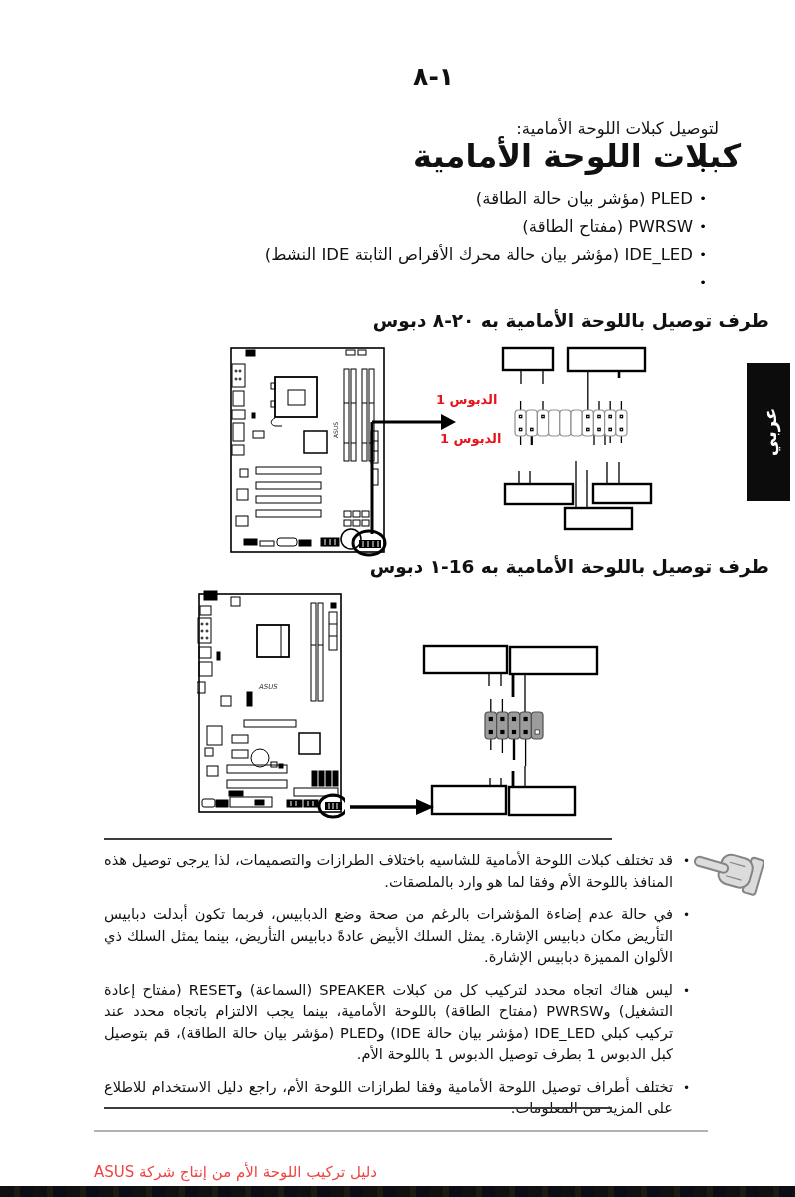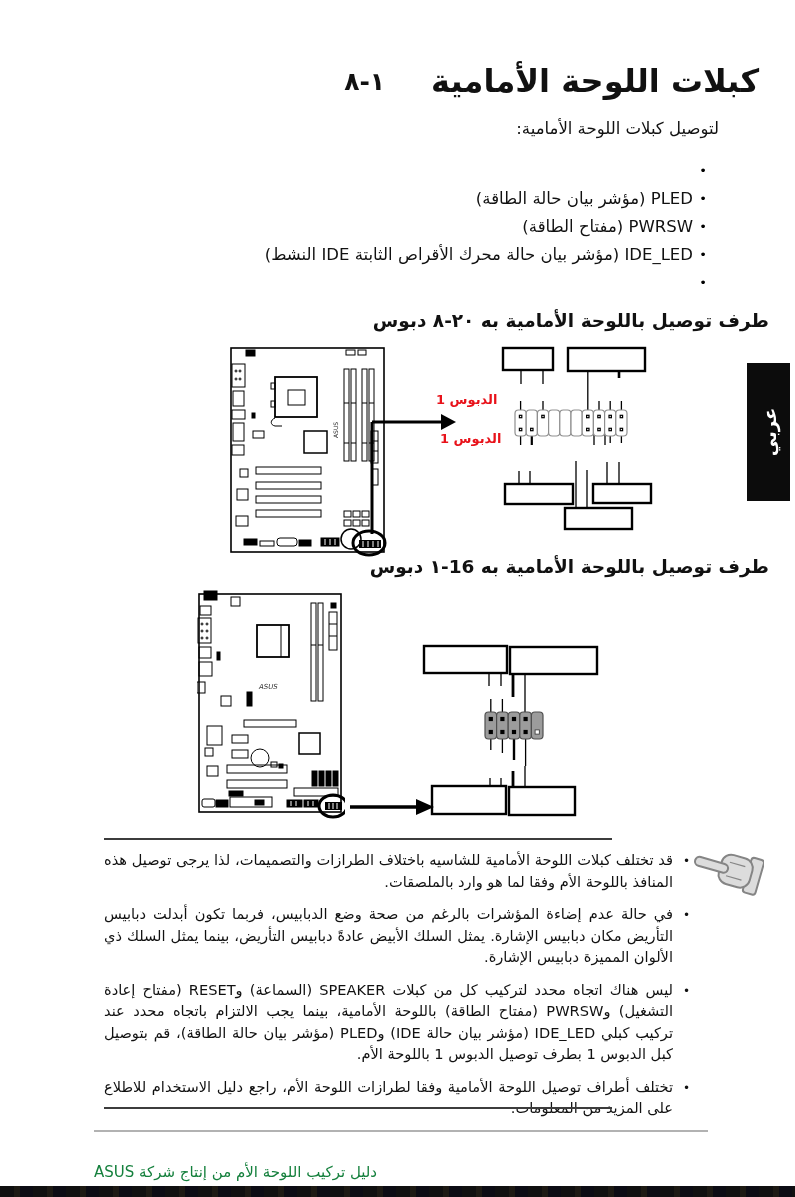--- a/index.html
+++ b/index.html
@@ -1,38 +1,38 @@
 <!DOCTYPE html>
 <html lang="ar"><head>
 <meta charset="utf-8">
 <style>
   html,body{margin:0;padding:0;background:#fff;}
   .page{position:relative;width:795px;height:1197px;background:#ffffff;overflow:hidden;
         font-family:"DejaVu Sans",sans-serif;color:#111;}
   .abs{position:absolute;}
   
-  .title-row{position:absolute;top:62px;right:36px;display:flex;direction:ltr;align-items:center;gap:46px;}
+  .title-row{position:absolute;top:62px;right:54px;display:flex;direction:ltr;align-items:flex-start;gap:46px;flex-direction:column;}
   .sec-num{font-size:25px;font-weight:bold;}
   .sec-title{font-size:32px;font-weight:bold;direction:rtl;}
   .intro{position:absolute;top:119px;right:76px;font-size:16.5px;direction:rtl;white-space:nowrap;}
   
   .blist{position:absolute;top:156px;right:88px;direction:rtl;}
   .bitem{display:flex;direction:rtl;align-items:center;height:28px;font-size:16.5px;}
   .bdot{width:14px;font-size:13px;color:#000;}
   .bitem .btext{white-space:nowrap;}
   .fig-h{position:absolute;right:26px;font-size:18.5px;font-weight:bold;direction:rtl;white-space:nowrap;margin-left:7px;}
   .pin1{position:absolute;font-size:13px;font-weight:bold;direction:rtl;white-space:nowrap;}
   
   .rule{position:absolute;background:#3c3c3c;height:2px;}
   .notes{position:absolute;left:104px;top:849px;width:586px;direction:rtl;}
   .note{display:flex;direction:rtl;margin-bottom:11px;font-size:14.6px;line-height:21.5px;}
   .ndot{width:17px;flex:0 0 17px;font-size:12px;padding-top:2px;}
   .ntext{flex:1;text-align:justify;}
   .footer-line{position:absolute;left:94px;top:1130px;width:614px;height:2px;background:#b2b2b2;}
-  .footer-text{position:absolute;left:94px;top:1163px;font-size:15px;direction:rtl;white-space:nowrap;color:#15803d;}
+  .footer-text{position:absolute;left:94px;top:1163px;font-size:15px;direction:rtl;white-space:nowrap;color:#ef4444;}
   .bottom-bar{position:absolute;left:0;top:1186px;width:795px;height:11px;
       background:repeating-linear-gradient(90deg,#101010 0 14px,#1d1a14 14px 20px,#0c0c14 20px 33px);}
   .lang-tab{position:absolute;left:747px;top:363px;width:43px;height:138px;background:#0c0c0c;}
   .lang-tab span{position:absolute;left:50%;top:50%;transform:translate(-50%,-50%) rotate(-90deg);
       color:#fff;font-size:18px;font-weight:bold;white-space:nowrap;}
   svg{display:block;}
   svg .bx{stroke:#000;fill:#fff;}
 </style>
 </head>
 <body>

